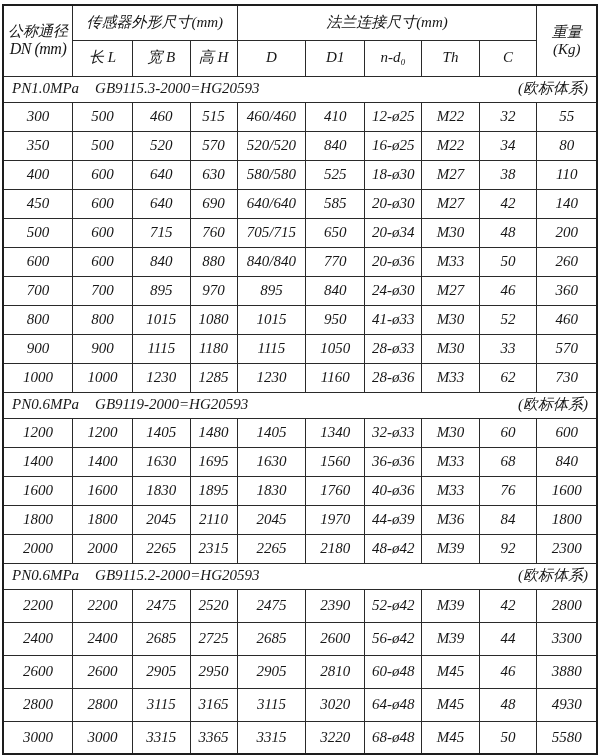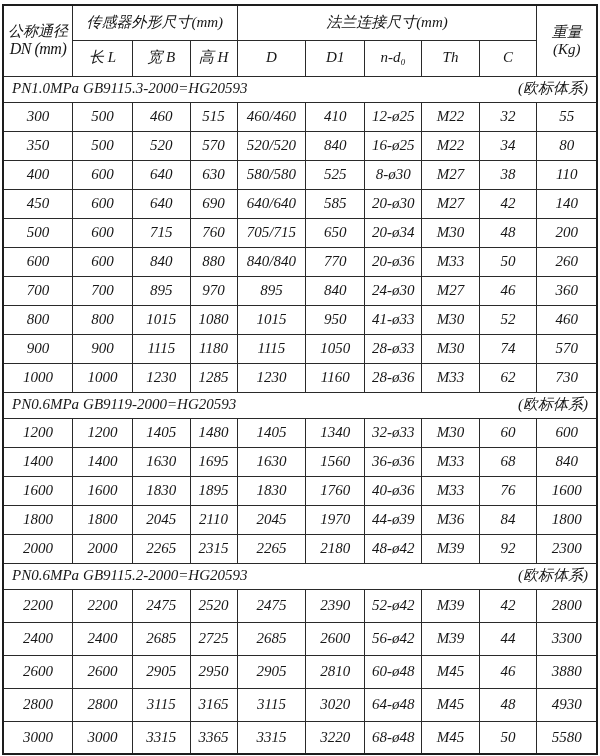--- a/index.html
+++ b/index.html
@@ -40,20 +40,21 @@
   .dn-unit { font-size: 16px; letter-spacing: -0.5px; }
   tr.h1 { height: 35px; }
   tr.h2 { height: 36px; }
   tr.section-row { height: 26px; }
   tr.section-row td { border-left: none; border-right: none; }
   .section-wrap {
     display: flex;
     align-items: flex-end;
     padding: 0 8px;
     font-size: 15px;
+    gap: 12px;
   }
   .section-pressure {
     flex: 0 0 11%;
     text-align: left;
   }
   .section-standard {
     flex: 1 1 auto;
     text-align: left;
     padding-left: 4px;
   }
@@ -140,21 +141,21 @@
           <td>34</td>
           <td>80</td>
         </tr>
         <tr class="data">
           <td>400</td>
           <td>600</td>
           <td>640</td>
           <td>630</td>
           <td>580/580</td>
           <td>525</td>
-          <td>8-ø30</td>
+          <td>18-ø30</td>
           <td>M27</td>
           <td>38</td>
           <td>110</td>
         </tr>
         <tr class="data">
           <td>450</td>
           <td>600</td>
           <td>640</td>
           <td>690</td>
           <td>640/640</td>
@@ -214,21 +215,21 @@
         </tr>
         <tr class="data">
           <td>900</td>
           <td>900</td>
           <td>1115</td>
           <td>1180</td>
           <td>1115</td>
           <td>1050</td>
           <td>28-ø33</td>
           <td>M30</td>
-          <td>74</td>
+          <td>33</td>
           <td>570</td>
         </tr>
         <tr class="data">
           <td>1000</td>
           <td>1000</td>
           <td>1230</td>
           <td>1285</td>
           <td>1230</td>
           <td>1160</td>
           <td>28-ø36</td>

